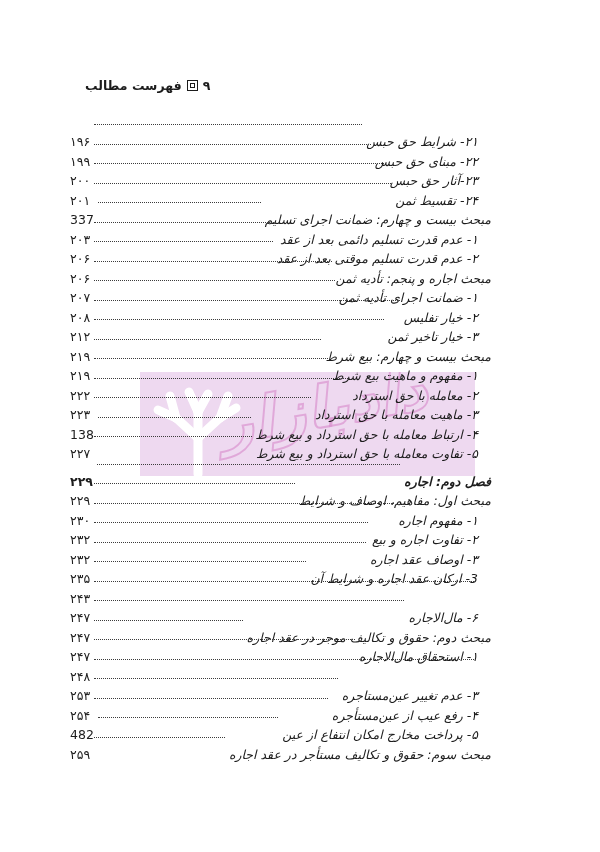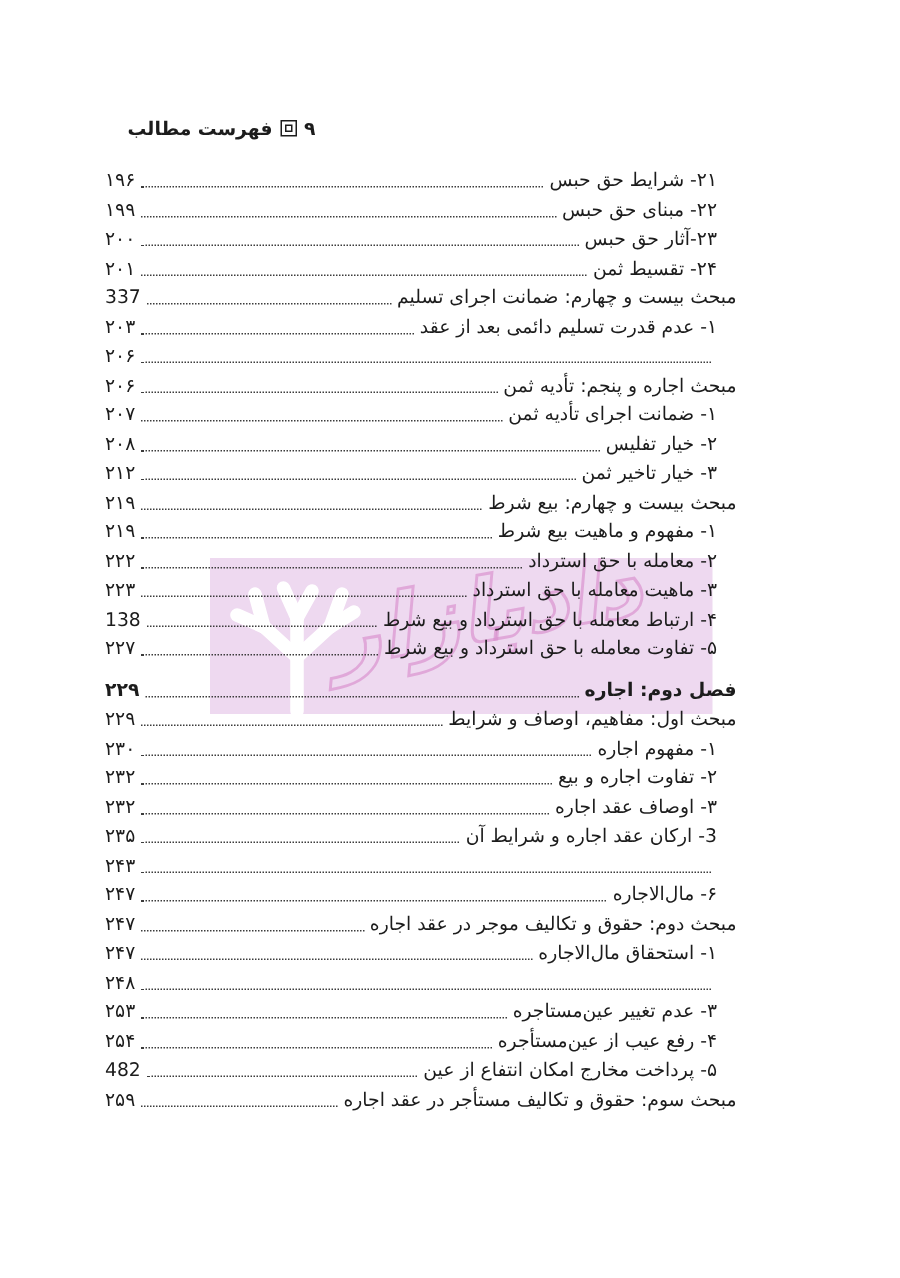--- a/index.html
+++ b/index.html
@@ -50,22 +50,22 @@
   
   .toc {
     position:absolute; left:70px; right:109px; top:110px; z-index:1;
     font-size:12.5px;
   }
   .row {
     display:flex; direction:rtl;
     align-items:baseline;
     height:19.5px; line-height:19.5px;
   }
-  .row .label { white-space:nowrap; }
-  .row .num   { white-space:nowrap; }
+  .row .label { white-space:nowrap;font-style:italic; }
+  .row .num   { white-space:nowrap;margin-top:22px; }
   .row .dots  {
     flex:1 1 auto; min-width:8px;
     position:relative; align-self:stretch;
     margin:0 3px;
   }
   .row .dots::after {
     content:"";
     position:absolute; left:1px; right:1px; bottom:4.5px;
     border-bottom:1.7px dotted #3c3c3c;
   }
@@ -129,20 +129,21 @@
     <span class="label">مبحث بیست و چهارم: ضمانت اجرای تسلیم</span>
     <span class="dots"></span>
     <span class="num">337</span>
   </div>
       <div class="row item">
     <span class="label">۱- عدم قدرت تسلیم دائمی بعد از عقد</span>
     <span class="dots"></span>
     <span class="num">۲۰۳</span>
   </div>
       <div class="row item">
+    <span class="label">۲- عدم قدرت تسلیم موقتی بعد از عقد</span>
     <span class="dots"></span>
     <span class="num">۲۰۶</span>
   </div>
       <div class="row section">
     <span class="label">مبحث اجاره و پنجم: تأدیه ثمن</span>
     <span class="dots"></span>
     <span class="num">۲۰۶</span>
   </div>
       <div class="row item">
     <span class="label">۱- ضمانت اجرای تأدیه ثمن</span>

